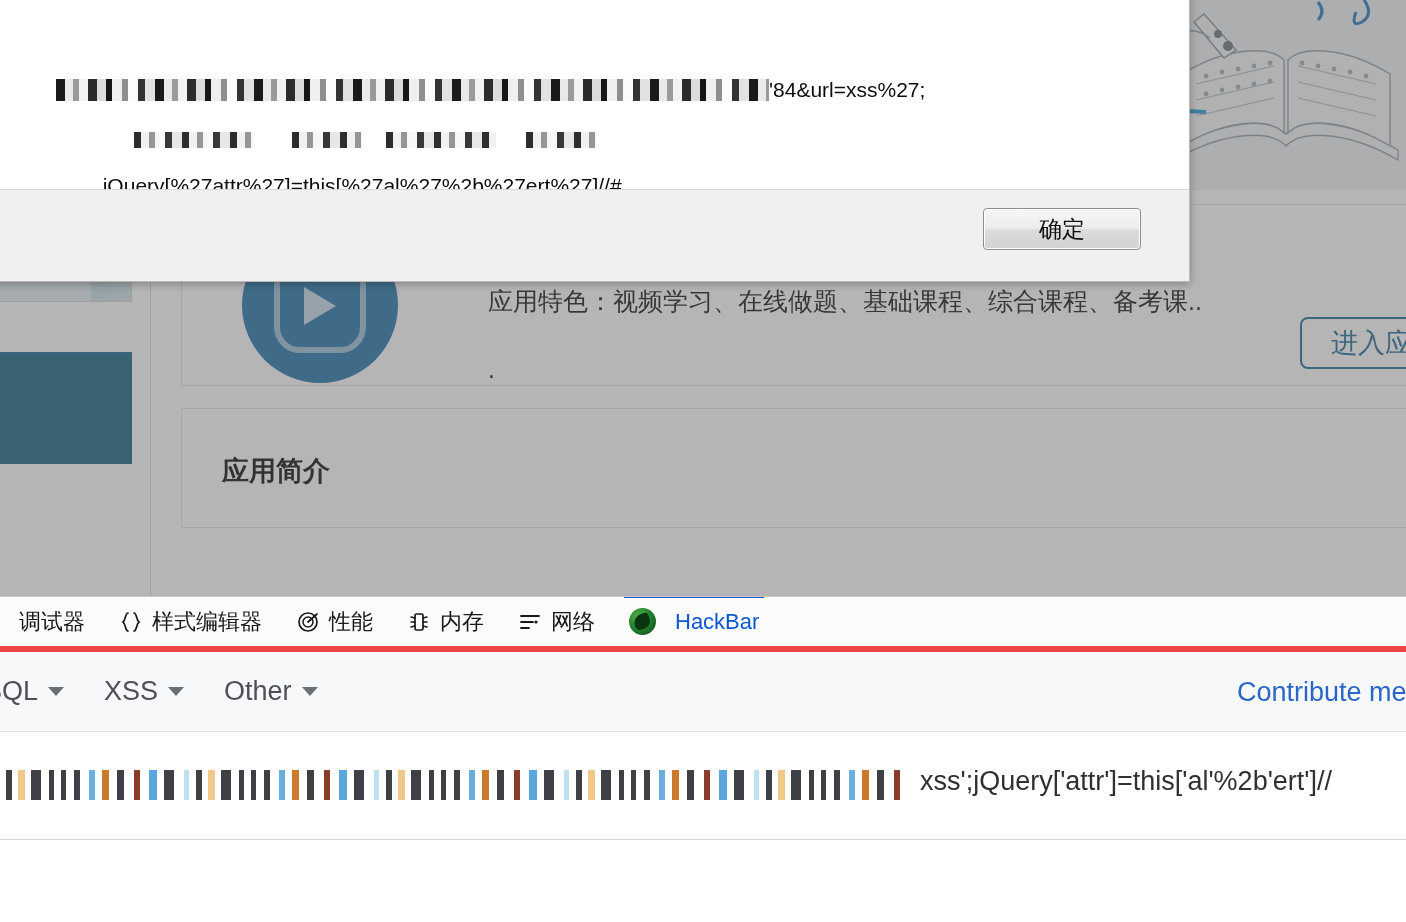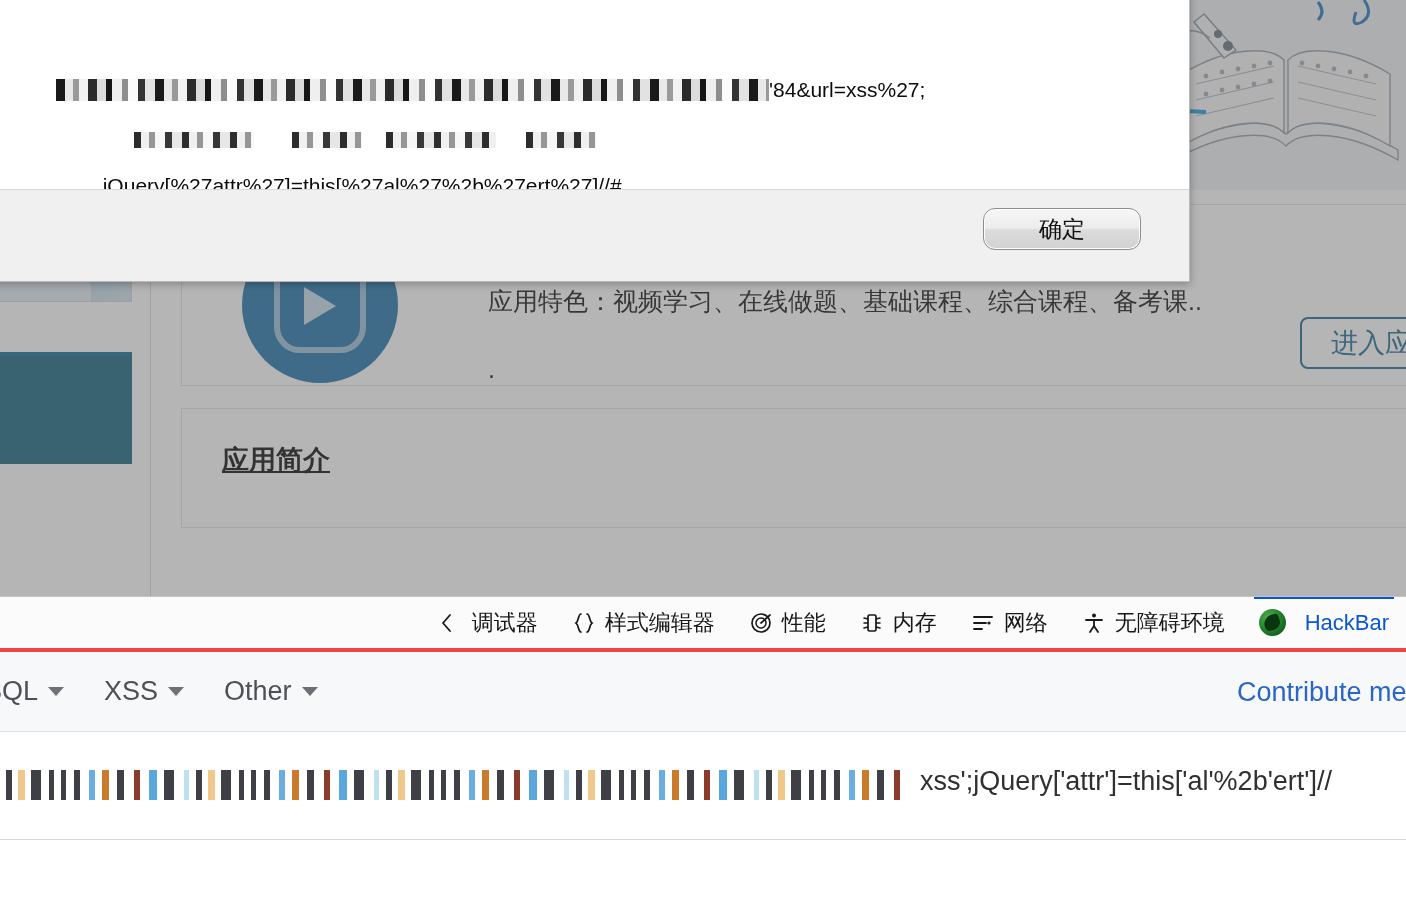--- a/index.html
+++ b/index.html
@@ -140,22 +140,22 @@
     overflow: hidden;
   }
   .intro-card {
     position: relative;
     margin-top: 22px;
     width: 1230px; height: 120px;
     border: 1px solid #dfe3e7;
     background: #ffffff;
   }
   .intro-title {
-    position: absolute; left: 40px; top: 33px;
-    font-size: 27px; font-weight: bold; color: #111; text-decoration: underline;
+    position: absolute; left: 40px; top: 44px;
+    font-size: 27px; font-weight: bold; color: #111;
   }
 
   
   #page-dim {
     position: absolute; left: 0; top: 0;
     width: 1406px; height: 596px;
     background: rgba(90,90,90,0.45);
     pointer-events: none;
   }
 
@@ -208,45 +208,44 @@
     height: 92px;
     background: #f0f0f0;
     border-top: 1px solid #d8d8d8;
     position: relative;
   }
   .ok-btn {
     position: absolute; right: 48px; top: 18px;
     width: 158px; height: 42px;
     background: linear-gradient(180deg,#f7f7f7 0%, #ececec 48%, #dcdcdc 52%, #d2d2d2 100%);
     border: 1px solid #8e8e8e;
-    border-radius: 12px;
+    border-radius: 4px;
     font-size: 23px;
     color: #111;
     text-align: center;
     line-height: 40px;
     box-shadow: inset 0 0 0 1px #ffffff;
     cursor: default;
   }
 
   
   #devtools {
     position: absolute; left: 0; top: 596px;
     width: 1406px; height: 326px;
     background: #ffffff;
     border-top: 1px solid #c5c5c5;
   }
   .dt-tabbar {
     position: relative;
     height: 55px;
     background: #fbfbfb;
-    border-bottom: 4px solid #ef4444;
+    border-bottom: 6px solid #ef4444;
     display: flex; align-items: center;
     padding-left: 0;
     overflow: hidden;
-    justify-content: flex-end;
   }
   .dt-tab {
     display: flex; align-items: center; gap: 9px;
     height: 55px;
     padding: 0 17px;
     font-size: 22px;
     color: #18181b;
     white-space: nowrap;
     position: relative;
   }
@@ -495,30 +494,20 @@
           <path d="M3 6 L21 6"></path>
             <path d="M3 12 L15 12"></path>
             <path d="M3 18 L11 18"></path>
         </g>
         <circle cx="18" cy="12" r="1.6" fill="#18181b"></circle>
       </svg>
       <span>网络</span>
     </div>
 
 
-    <div class="dt-tab">
-      <svg class="dt-icon" viewBox="0 0 24 24">
-        <circle cx="12" cy="4.5" r="2" fill="#18181b"></circle>
-        <path d="M4 9 L20 9" stroke="#18181b" stroke-width="1.8" stroke-linecap="round"></path>
-        <path d="M12 9 L12 15" stroke="#18181b" stroke-width="1.8" stroke-linecap="round"></path>
-        <path d="M12 15 L8 21" stroke="#18181b" stroke-width="1.8" stroke-linecap="round"></path>
-        <path d="M12 15 L16 21" stroke="#18181b" stroke-width="1.8" stroke-linecap="round"></path>
-      </svg>
-      <span>无障碍环境</span>
-    </div>
 
     <div class="dt-tab active">
       <span class="hackbar-icon"></span>
       <span>HackBar</span>
     </div>
   </div>
 
   <div class="hb-toolbar">
     <div class="hb-menu first">
       <span>SQL</span>

